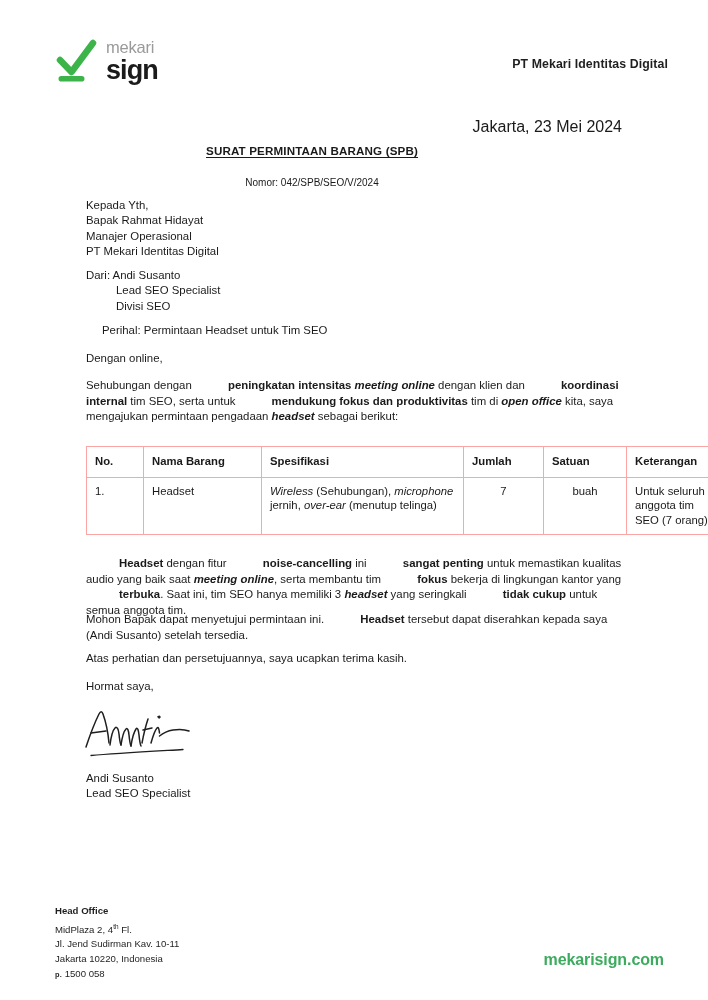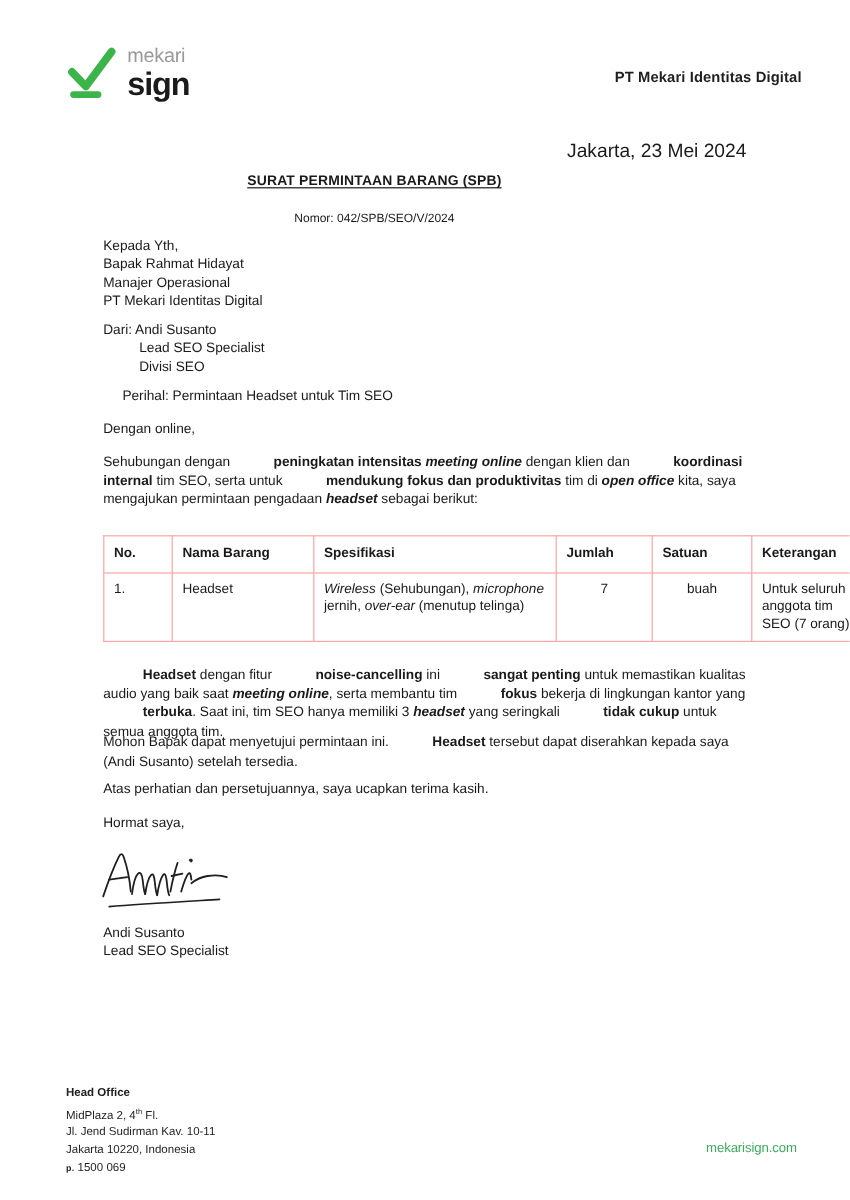--- a/index.html
+++ b/index.html
@@ -219,22 +219,22 @@
   }
   .footer .phone-p {
     font-size: 7.4px;
     font-weight: 700;
     letter-spacing: 0.2px;
   }
   .site {
     position: absolute;
     right: 44px;
     top: 951px;
-    font-size: 11px;
-    font-weight: 400;
+    font-size: 16px;
+    font-weight: 700;
     color: #3cab5e;
     letter-spacing: -0.1px;
   }
 </style>
 </head>
 <body>
 
 <div class="page">
 
   <div class="header">
@@ -334,18 +334,18 @@
   <div class="sig-name">
     <div>Andi Susanto</div>
     <div>Lead SEO Specialist</div>
   </div>
 
   <div class="footer">
     <div class="fo-title">Head Office</div>
     <div><span>MidPlaza 2, 4</span><sup>th</sup><span> Fl.</span></div>
     <div>Jl. Jend Sudirman Kav. 10-11</div>
     <div>Jakarta 10220, Indonesia</div>
-    <div><span class="phone-p">p.</span>&nbsp;<span>1500 069</span></div>
+    <div><span class="phone-p">p.</span>&nbsp;<span>1500 058</span></div>
   </div>
 
   <div class="site">mekarisign.com</div>
 
 </div>
 
 </body></html>

